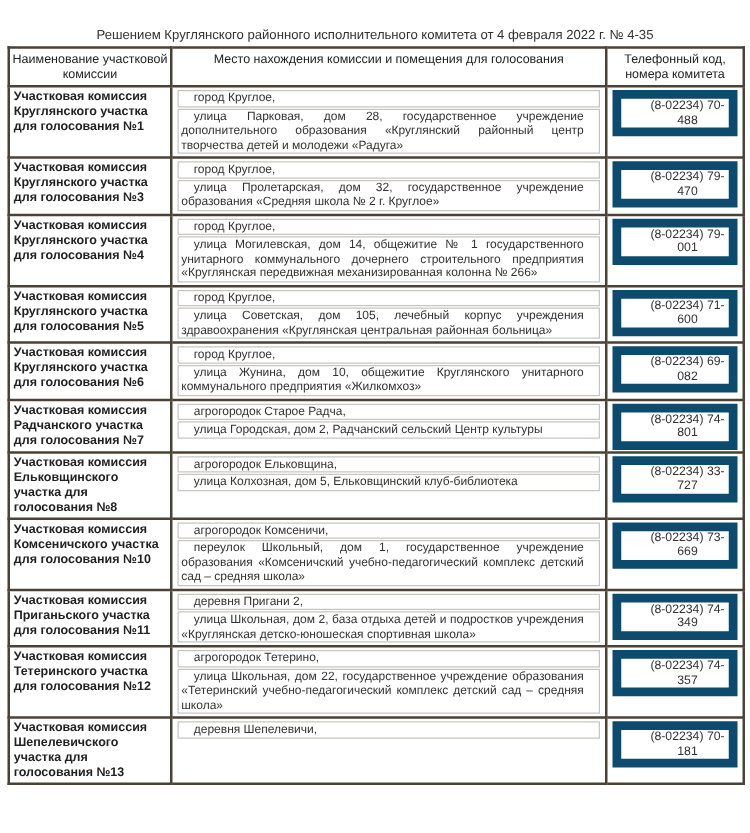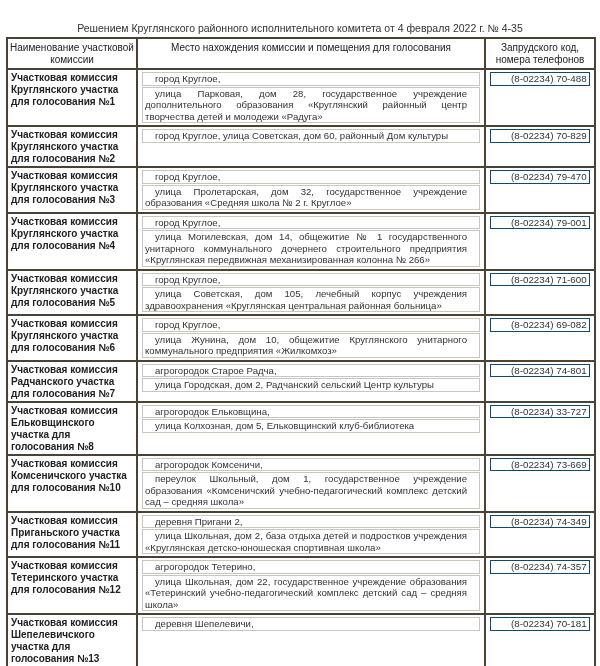--- a/index.html
+++ b/index.html
@@ -19,60 +19,51 @@
     col.c2 { width: 348px; }
     col.c3 { width: 110px; }
     .name { font-size: 10px; font-weight: bold; text-align: left; line-height: 12px; padding: 2px 3px 1px 3px !important; color: #222; }
     .addr { padding: 1px 4px 1px 4px !important; }
     .line {
       font-size: 9.6px; line-height: 11.5px; border: 1px solid #c9c6c0;
       margin: 1px 0 1px 0; padding: 0 12px 0 2px; text-align: justify; color: #333;
     }
     .line.indent { text-indent: 10px; }
     .phone { padding: 1px 4px 1px 4px !important; }
-    .phone .pbox { font-size: 9.8px; line-height: 11.5px; border: 1px solid #0c4a6e; margin-top: 1px; padding: 0 0 0 20px; color: #333; }
+    .phone .pbox { font-size: 9.8px; line-height: 11.5px; border: 7px solid #0c4a6e; margin-top: 1px; padding: 0 0 0 20px; color: #333; text-align: center; }
   </style>
 </head>
 <body>
 
 <div class="heading">
   <div>Решением Круглянского районного исполнительного комитета от 4 февраля 2022 г. № 4-35</div>
 </div>
 
 <table class="main">
   <colgroup>
       <col class="c1">
       <col class="c2">
       <col class="c3">
     </colgroup>
   <thead>
     <tr>
       <th>Наименование участковой комиссии</th>
       <th>Место нахождения  комиссии и помещения для голосования</th>
-      <th>Запрудского код, номера телефонов</th>
+      <th>Телефонный код, номера комитета</th>
     </tr>
   </thead>
   <tbody id="rows">
       <tr style="height: 35px;">
         <td class="name">Участковая комиссия Круглянского участка для голосования №1</td>
         <td class="addr">
           <div class="line indent">город Круглое,</div>
           <div class="line indent">улица Парковая, дом 28, государственное учреждение дополнительного образования «Круглянский районный центр творчества детей и молодежи «Радуга»</div>
         </td>
         <td class="phone">
           <div class="pbox">(8-02234) 70-488</div>
-        </td>
-      </tr>
-      <tr style="height: 39px;">
-        <td class="name">Участковая комиссия Круглянского участка для голосования №2</td>
-        <td class="addr">
-          <div class="line indent">город Круглое, улица Советская, дом 60, районный Дом культуры</div>
-        </td>
-        <td class="phone">
-          <div class="pbox">(8-02234) 70-829</div>
         </td>
       </tr>
       <tr style="height: 35px;">
         <td class="name">Участковая комиссия Круглянского участка для голосования №3</td>
         <td class="addr">
           <div class="line indent">город Круглое,</div>
           <div class="line indent">улица Пролетарская, дом 32, государственное учреждение образования «Средняя школа № 2 г. Круглое»</div>
         </td>
         <td class="phone">
           <div class="pbox">(8-02234) 79-470</div>

